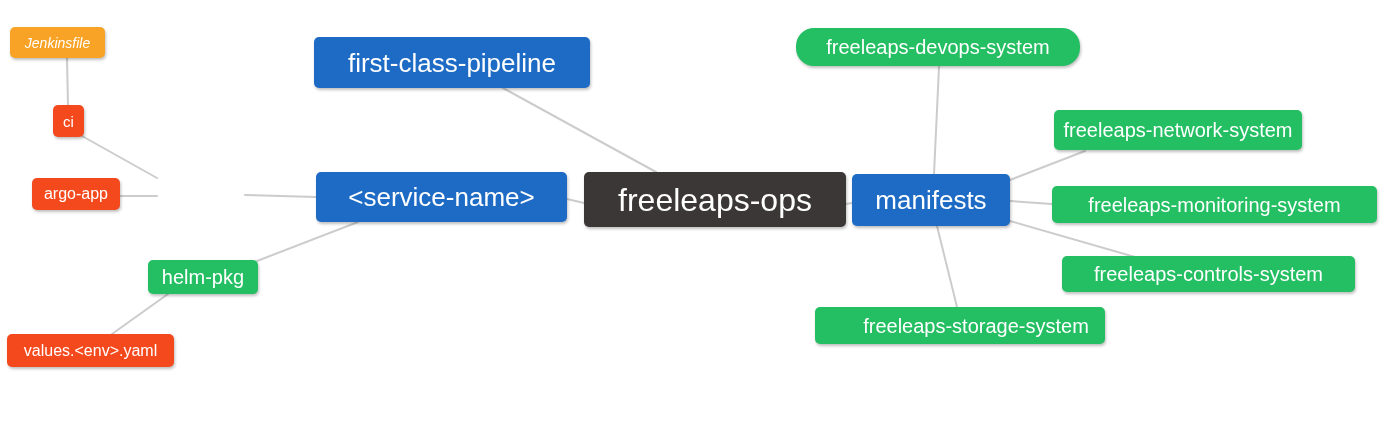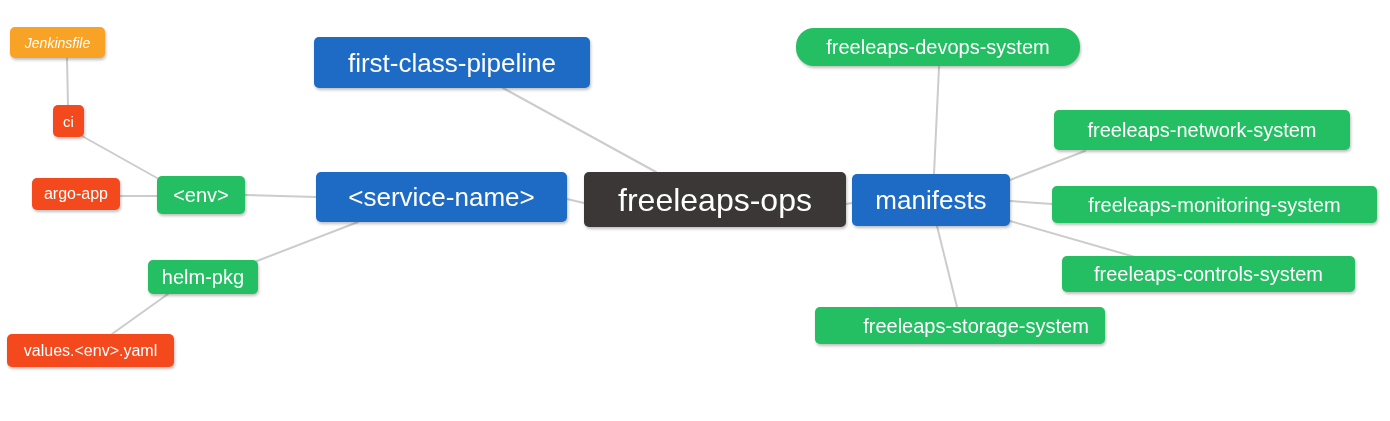--- a/index.html
+++ b/index.html
@@ -58,25 +58,24 @@
       <line x1="934" y1="174" x2="939" y2="67" stroke="#cccccc"></line>
       <line x1="1010" y1="180" x2="1085" y2="151" stroke="#cccccc"></line>
       <line x1="1010" y1="201" x2="1052" y2="204" stroke="#cccccc"></line>
       <line x1="1010" y1="221" x2="1135" y2="257" stroke="#cccccc"></line>
       <line x1="937" y1="226" x2="957" y2="307" stroke="#cccccc"></line>
     </svg>
 
 <div class="node" style="left: 10px; top: 27px; width: 95px; height: 31px; font-size: 14px; background: rgb(249, 163, 38); color: rgb(255, 255, 255); font-style: italic;">Jenkinsfile</div>
     <div class="node" style="left: 53px; top: 105px; width: 31px; height: 32px; font-size: 15px; background: rgb(244, 73, 28); color: rgb(255, 255, 255);">ci</div>
     <div class="node" style="left: 32px; top: 178px; width: 88px; height: 32px; font-size: 16px; background: rgb(244, 73, 28); color: rgb(255, 255, 255);">argo-app</div>
-    <div class="node" style="left: 157px; top: 176px; width: 88px; height: 38px; font-size: 20px; background: rgb(35, 191, 98); color: rgb(255, 255, 255);">&lt;env&gt;</div>
     <div class="node" style="left: 148px; top: 260px; width: 110px; height: 34px; font-size: 20px; background: rgb(35, 191, 98); color: rgb(255, 255, 255);">helm-pkg</div>
     <div class="node" style="left: 7px; top: 334px; width: 167px; height: 33px; font-size: 16px; background: rgb(244, 73, 28); color: rgb(255, 255, 255);">values.&lt;env&gt;.yaml</div>
     <div class="node" style="left: 314px; top: 37px; width: 276px; height: 51px; font-size: 26px; background: rgb(29, 107, 196); color: rgb(255, 255, 255);">first-class-pipeline</div>
     <div class="node" style="left: 316px; top: 172px; width: 251px; height: 50px; font-size: 26px; background: rgb(29, 107, 196); color: rgb(255, 255, 255);">&lt;service-name&gt;</div>
     <div class="node" style="left: 584px; top: 172px; width: 262px; height: 55px; font-size: 32px; background: rgb(58, 55, 54); color: rgb(255, 255, 255);">freeleaps-ops</div>
     <div class="node" style="left: 852px; top: 174px; width: 158px; height: 52px; font-size: 26px; background: rgb(29, 107, 196); color: rgb(255, 255, 255);">manifests</div>
     <div class="node" style="left: 796px; top: 28px; width: 284px; height: 38px; font-size: 20px; background: rgb(35, 191, 98); color: rgb(255, 255, 255); border-radius: 18px;">freeleaps-devops-system</div>
-    <div class="node" style="left: 1054px; top: 110px; width: 296px; height: 40px; font-size: 20px; background: rgb(35, 191, 98); color: rgb(255, 255, 255);">freeleaps-network-system</div>
+    <div class="node" style="left: 1054px; top: 110px; width: 248px; height: 40px; font-size: 20px; background: rgb(35, 191, 98); color: rgb(255, 255, 255);">freeleaps-network-system</div>
     <div class="node" style="left: 1052px; top: 186px; width: 325px; height: 37px; font-size: 20px; background: rgb(35, 191, 98); color: rgb(255, 255, 255);">freeleaps-monitoring-system</div>
     <div class="node" style="left: 1062px; top: 256px; width: 293px; height: 36px; font-size: 20px; background: rgb(35, 191, 98); color: rgb(255, 255, 255);">freeleaps-controls-system</div>
     <div class="node" style="left: 815px; top: 307px; width: 290px; height: 37px; font-size: 20px; background: rgb(35, 191, 98); color: rgb(255, 255, 255); padding-left: 32px;">freeleaps-storage-system</div>
   </div>
 
 </body></html>

